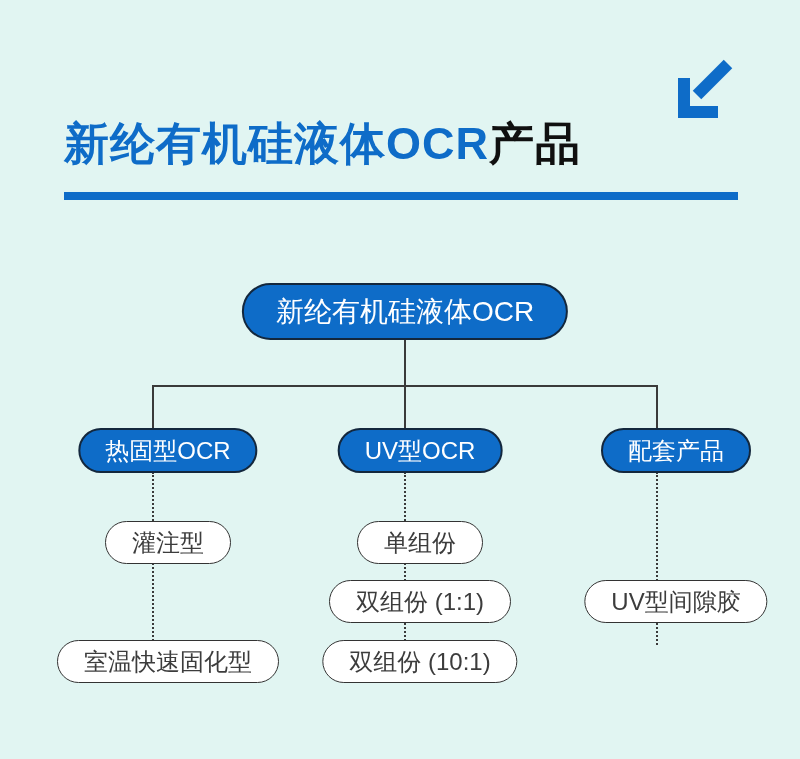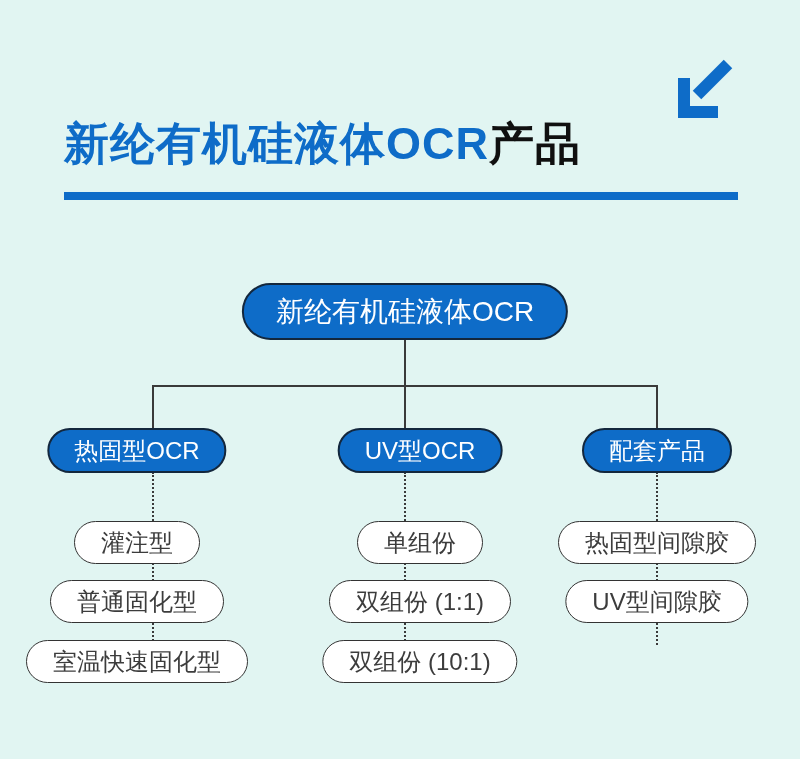--- a/index.html
+++ b/index.html
@@ -56,21 +56,21 @@
   .branch{
     top:428px;height:45px;padding:0 25px;
     background:var(--accent);color:#ffffff;font-size:24px;
     border:2px solid var(--node-border);border-radius:23px;
   }
   .leaf{
     height:43px;padding:16px 26px;
     background:#ffffff;color:var(--leaf-text);font-size:24px;
     border:1.5px solid var(--leaf-border);border-radius:22px;
   }
-  .c1{left:137px;} .c2{left:420px;} .c3{left:657px;}
+  .c1{left:168px;} .c2{left:420px;} .c3{left:676px;}
   .r1{top:521px;} .r2{top:580px;} .r3{top:640px;}
 </style>
 </head>
 <body>
 
 <div class="stage">
 
   <svg class="arrow" viewBox="0 0 64 66">
     <line x1="56" y1="8" x2="25" y2="39" stroke="#0e6cc8" stroke-width="12"></line>
     <path d="M 12 22 L 12 56 L 46 56" fill="none" stroke="#0e6cc8" stroke-width="12"></path>
@@ -91,23 +91,21 @@
   <div class="dotline d2"></div>
   <div class="dotline d3"></div>
 
   <div class="node root">新纶有机硅液体OCR</div>
 
   <div class="node branch c1">热固型OCR</div>
   <div class="node branch c2">UV型OCR</div>
   <div class="node branch c3">配套产品</div>
 
   <div class="node leaf c1 r1">灌注型</div>
-  <div class="node leaf c1 r2">普通固化型</div>
   <div class="node leaf c2 r1">单组份</div>
 
   <div class="node leaf c1 r3">室温快速固化型</div>
   <div class="node leaf c2 r2">双组份 (1:1)</div>
   <div class="node leaf c2 r3">双组份 (10:1)</div>
 
-  <div class="node leaf c3 r1">热固型间隙胶</div>
   <div class="node leaf c3 r2">UV型间隙胶</div>
 
 </div>
 
 </body></html>

